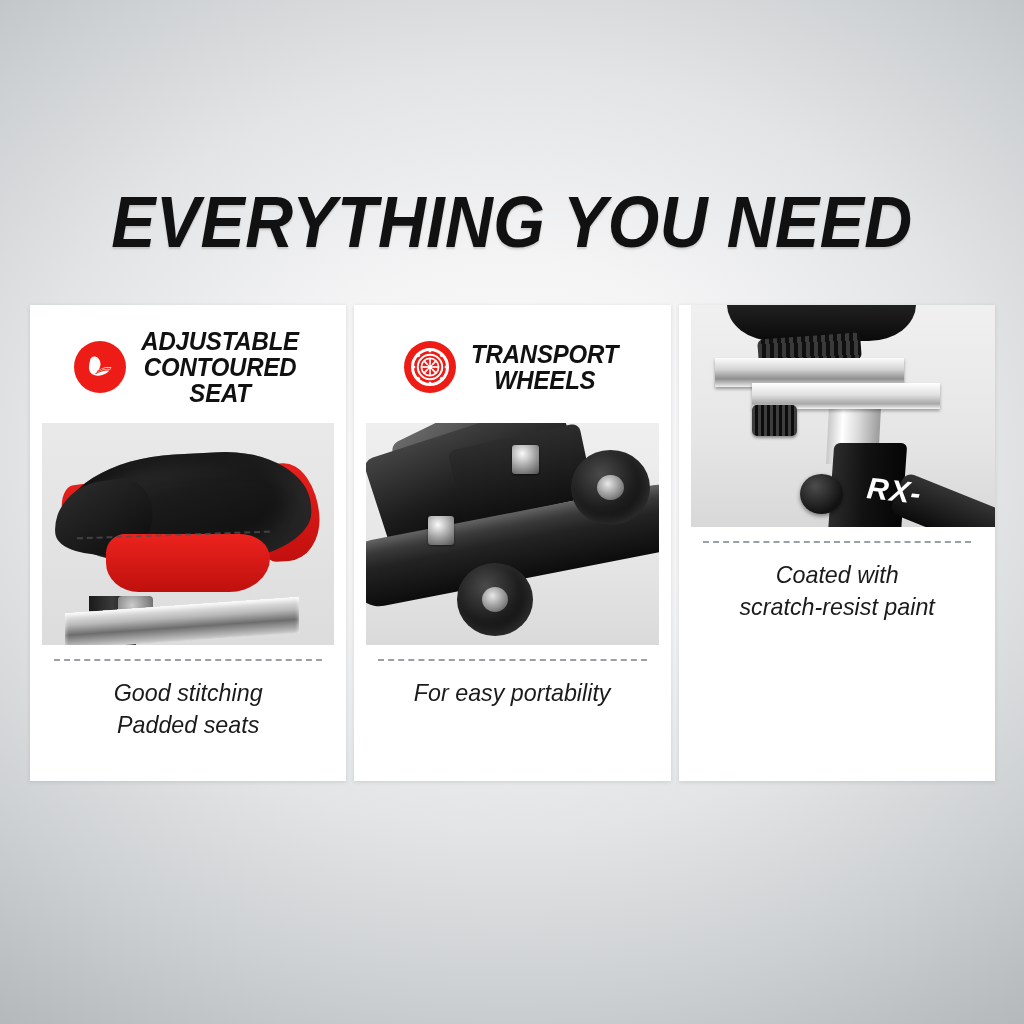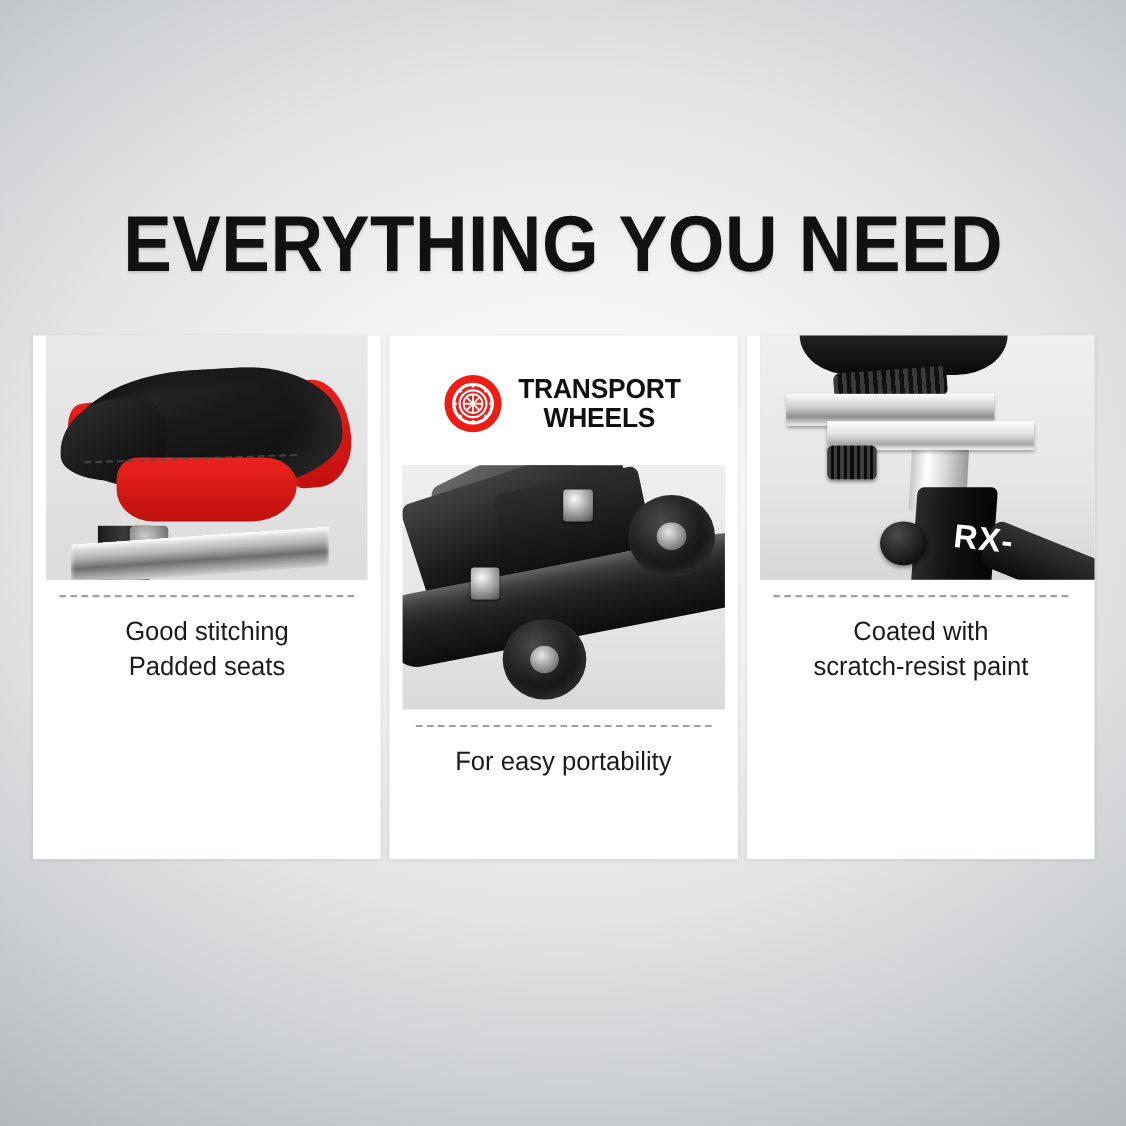--- a/index.html
+++ b/index.html
@@ -18,20 +18,21 @@
         #cdd0d2 74%,
         #b9bcbe 92%,
         #b2b5b7 100%);
     overflow: hidden;
     position: relative;
   }
 
   #page-root {
     position: absolute;
     inset: 0;
+    font-style: italic;
   }
 
   
   .headline {
     position: absolute;
     left: 0;
     right: 0;
     top: 186px;
     text-align: center;
     font-family: "Liberation Sans", sans-serif;
@@ -356,20 +357,35 @@
 </head>
 <body>
 
 <div id="page-root">
 
   <div class="headline">EVERYTHING YOU NEED</div>
 
   <div class="cards">
 
     <div class="card">
+      <div class="card-header">
+        <span class="icon-badge">
+          <svg width="34" height="34" viewBox="0 0 34 34" aria-hidden="true">
+            <path d="M7 11 C7 6.5 12 5 15 8 C18 11 18.5 16 15.5 20 C20 17.5 25 16.5 28.5 17.5
+                     C26 23 19 26.5 13 25.5 C8 24.7 5.5 21 6 16.5 C6.2 14.5 6.5 12.5 7 11 Z" fill="#ffffff"></path>
+            <path d="M14 21.5 C18.5 19 23.5 17.8 27.5 18.4" fill="none" stroke="#ee1c16" stroke-width="1.1"></path>
+            <path d="M12.5 23.8 C17 21 22.5 19.6 27 20.1" fill="none" stroke="#ee1c16" stroke-width="1.1"></path>
+          </svg>
+        </span>
+        <span class="card-title t1">
+          <span class="line">ADJUSTABLE</span><br>
+          <span class="line">CONTOURED</span><br>
+          <span class="line">SEAT</span>
+        </span>
+      </div>
 
       <div class="photo-wrap">
         <div class="photo">
           <div class="seat-bg"></div>
           <div class="seat-red-left"></div>
           <div class="seat-red-right"></div>
           <div class="seat-body"></div>
           <div class="seat-nose"></div>
           <div class="seat-red-base"></div>
           <div class="seat-stitch"></div>

